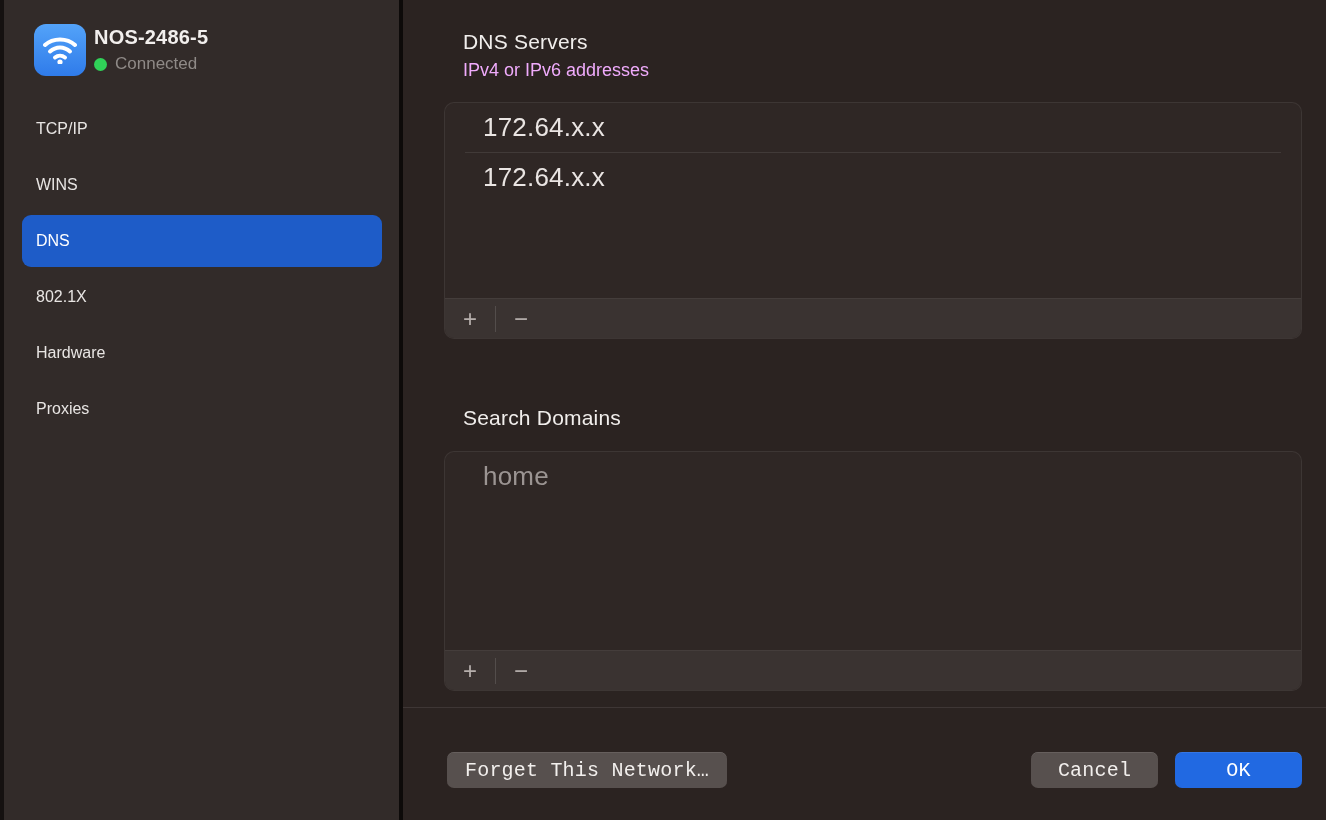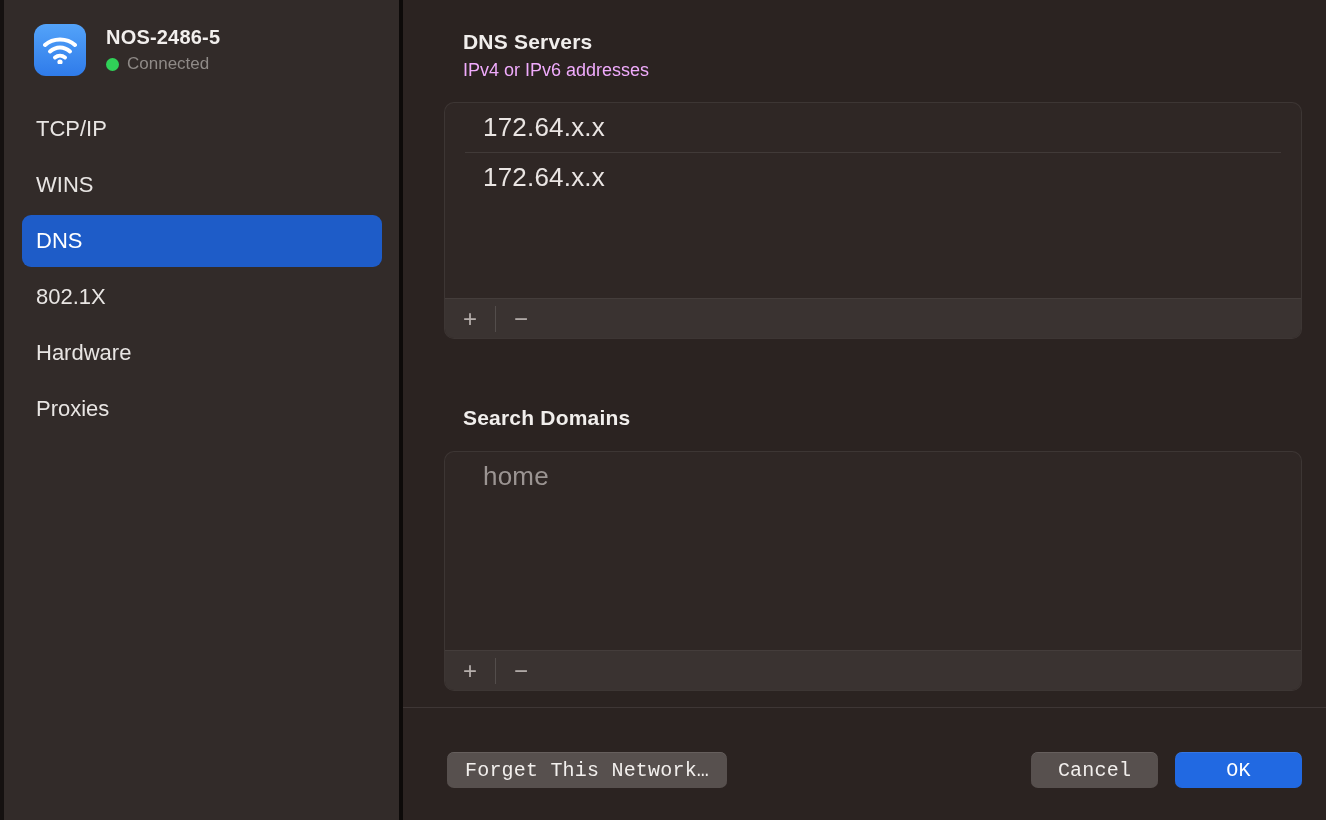--- a/index.html
+++ b/index.html
@@ -12,54 +12,54 @@
   }
   .window { display: flex; width: 1326px; height: 820px; }
   .left-edge { width: 4px; background: #151110; flex: 0 0 auto; }
 
   
   .sidebar {
     flex: 0 0 395px;
     background: #322b29;
     padding-top: 24px;
   }
-  .network-header { display: flex; align-items: center; gap: 20px; margin-left: 30px; text-align: right; }
+  .network-header { display: flex; align-items: center; gap: 8px; margin-left: 30px; text-align: right; }
   .wifi-badge {
     width: 52px; height: 52px; border-radius: 12px;
     background: linear-gradient(180deg, #53a3f9 0%, #2f7bea 100%);
     display: flex; align-items: center; justify-content: center;
     flex: 0 0 auto;
   }
   .network-name { font-size: 20px; font-weight: 600; color: #f2efed; letter-spacing: .2px; }
   .network-status { display: flex; align-items: center; gap: 8px; margin-top: 5px; }
   .status-dot { width: 13px; height: 13px; border-radius: 50%; background: #30d158; }
   .status-text { font-size: 17px; color: #8f8a87; }
 
   .nav { margin-top: 27px; }
   .nav-item {
     height: 52px; line-height: 52px;
     margin: 0 17px 4px 18px;
     padding-left: 14px;
     border-radius: 9px;
-    font-size: 22px;
+    font-size: 16px;
     color: #e8e5e3;
     cursor: default;
   }
   .nav-item.selected { background: #1e5cc8; color: #ffffff; }
 
   .divider-v { flex: 0 0 4px; background: #0d0a09; }
 
   
   .main {
     flex: 1 1 auto;
     background: #2b2321;
     padding: 0 24px 0 41px;
     position: relative;
   }
-  .section-title { font-size: 21px; font-weight: 700; color: #f1eeec; margin-left: 19px; letter-spacing: .2px; }
+  .section-title { font-size: 21px; font-weight: 400; color: #f1eeec; margin-left: 19px; letter-spacing: .2px; }
   .group-dns .section-title { padding-top: 30px; }
   .section-subtitle { font-size: 18px; color: #f0abfc; margin: 6px 0 0 19px; }
 
   .listbox {
     margin-top: 21px;
     border: 1px solid rgba(255,255,255,0.07);
     border-radius: 10px;
     background: #2f2725;
     overflow: hidden;
   }

